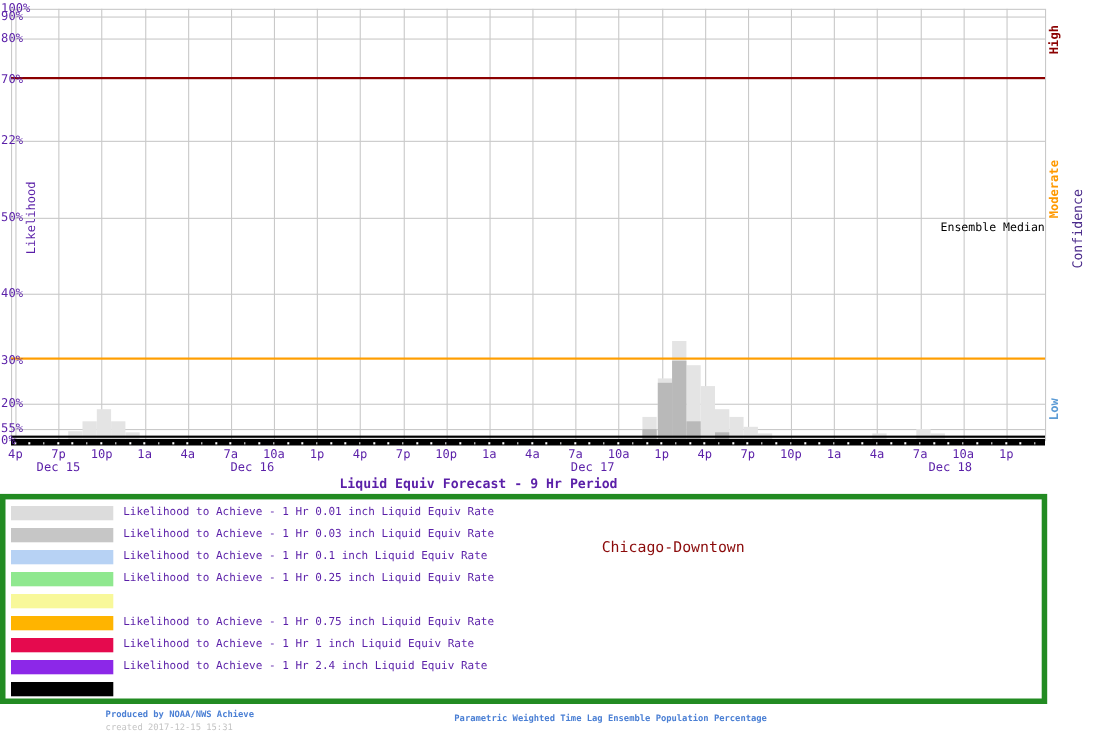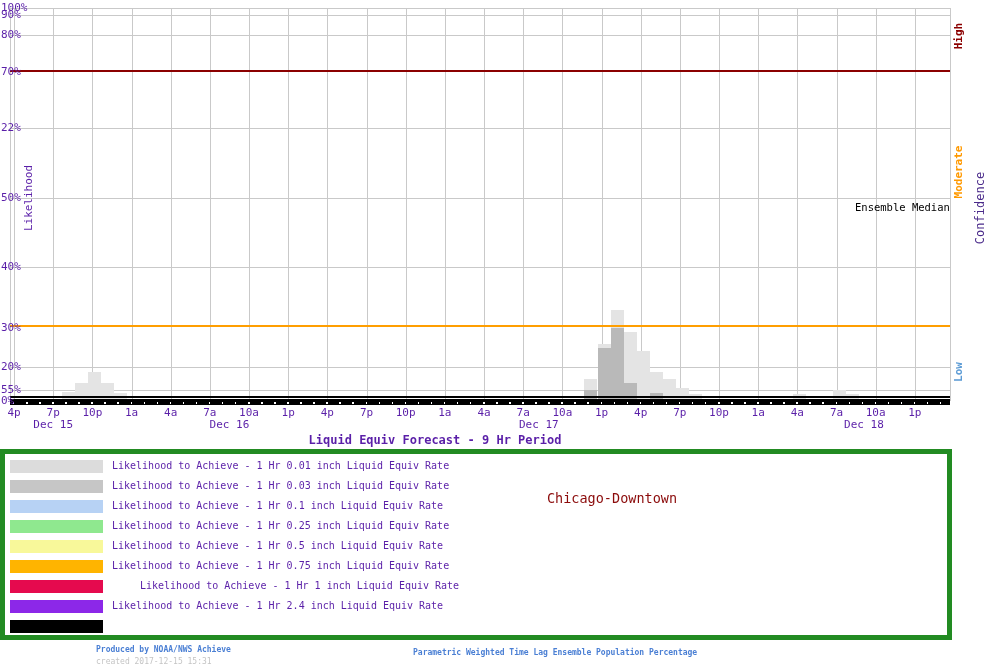--- a/index.html
+++ b/index.html
@@ -134,25 +134,24 @@
       <div style="position: absolute; z-index: 6; left: 10px; top: 402px; width: 940px; height: 2px; background: repeating-linear-gradient(90deg, rgb(255, 255, 255) 0px, rgb(255, 255, 255) 1.5px, transparent 1.5px, transparent 13.0556px) 3px;"></div>
       <div class="lgswatch" style="left: 10px; top: 460px; background: rgb(220, 220, 220);"></div>
       <div class="lgtext" style="left: 112px; top: 459px;">Likelihood to Achieve -  1 Hr 0.01 inch Liquid Equiv Rate</div>
       <div class="lgswatch" style="left: 10px; top: 480px; background: rgb(198, 198, 198);"></div>
       <div class="lgtext" style="left: 112px; top: 479px;">Likelihood to Achieve -  1 Hr 0.03 inch Liquid Equiv Rate</div>
       <div class="lgswatch" style="left: 10px; top: 500px; background: rgb(183, 210, 244);"></div>
       <div class="lgtext" style="left: 112px; top: 499px;">Likelihood to Achieve -  1 Hr 0.1 inch Liquid Equiv Rate</div>
       <div class="lgswatch" style="left: 10px; top: 520px; background: rgb(143, 232, 143);"></div>
       <div class="lgtext" style="left: 112px; top: 519px;">Likelihood to Achieve -  1 Hr 0.25 inch Liquid Equiv Rate</div>
       <div class="lgswatch" style="left: 10px; top: 540px; background: rgb(248, 248, 154);"></div>
-      <div class="lgtext" style="left: 112px; top: 539px;">Likelihood to Achieve -  1 Hr 0.5 inch Liquid Equiv Rate</div>
       <div class="lgswatch" style="left: 10px; top: 560px; background: rgb(255, 180, 0);"></div>
       <div class="lgtext" style="left: 112px; top: 559px;">Likelihood to Achieve -  1 Hr 0.75 inch Liquid Equiv Rate</div>
       <div class="lgswatch" style="left: 10px; top: 580px; background: rgb(229, 10, 78);"></div>
-      <div class="lgtext" style="left: 112px; top: 579px; margin-left: 28px;">Likelihood to Achieve -  1 Hr 1 inch Liquid Equiv Rate</div>
+      <div class="lgtext" style="left: 112px; top: 579px;">Likelihood to Achieve -  1 Hr 1 inch Liquid Equiv Rate</div>
       <div class="lgswatch" style="left: 10px; top: 600px; background: rgb(140, 40, 232);"></div>
       <div class="lgtext" style="left: 112px; top: 599px;">Likelihood to Achieve -  1 Hr 2.4 inch Liquid Equiv Rate</div>
       <div class="lgswatch" style="left: 10px; top: 620px; background: rgb(0, 0, 0);"></div>
     </div>
 
   <div class="vtext likelihood" style="left:28px;top:198px;transform:translate(-50%,-50%) rotate(-90deg);">Likelihood</div>
 
   <div class="vtext conf-high" style="left:958px;top:36px;transform:translate(-50%,-50%) rotate(-90deg);">High</div>
   <div class="vtext conf-mod" style="left:958px;top:172px;transform:translate(-50%,-50%) rotate(-90deg);">Moderate</div>
   <div class="vtext conf-low" style="left:958px;top:372px;transform:translate(-50%,-50%) rotate(-90deg);">Low</div>

